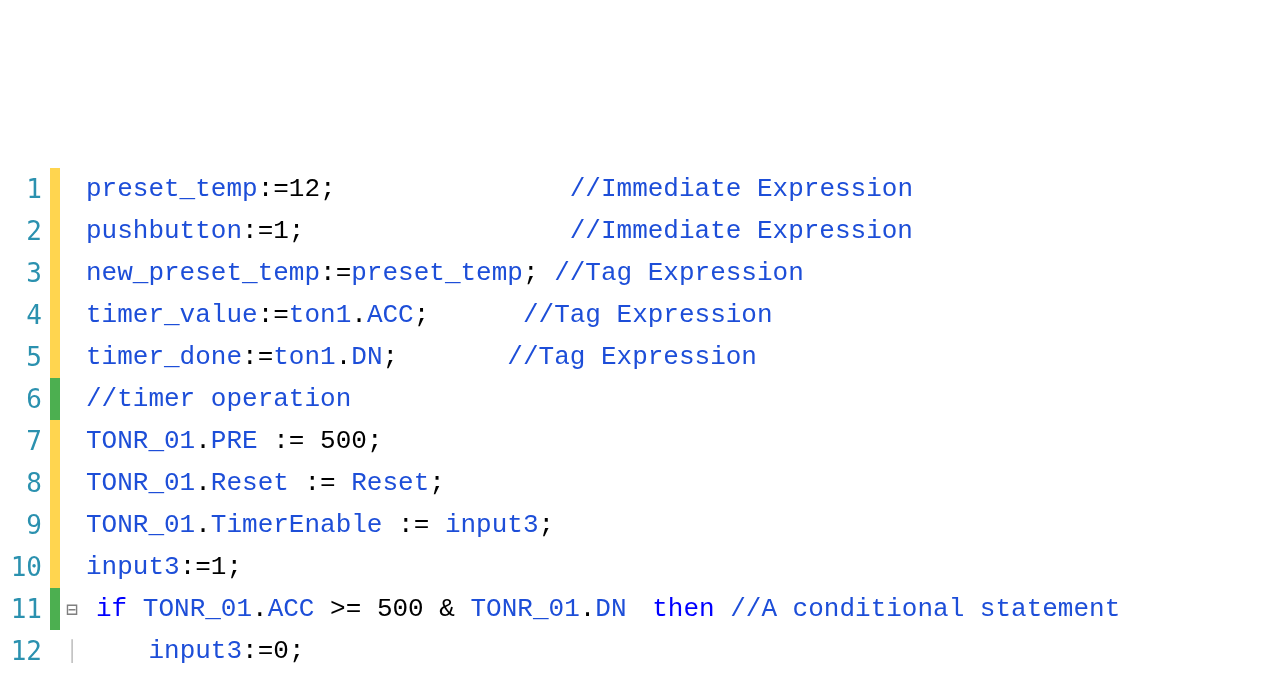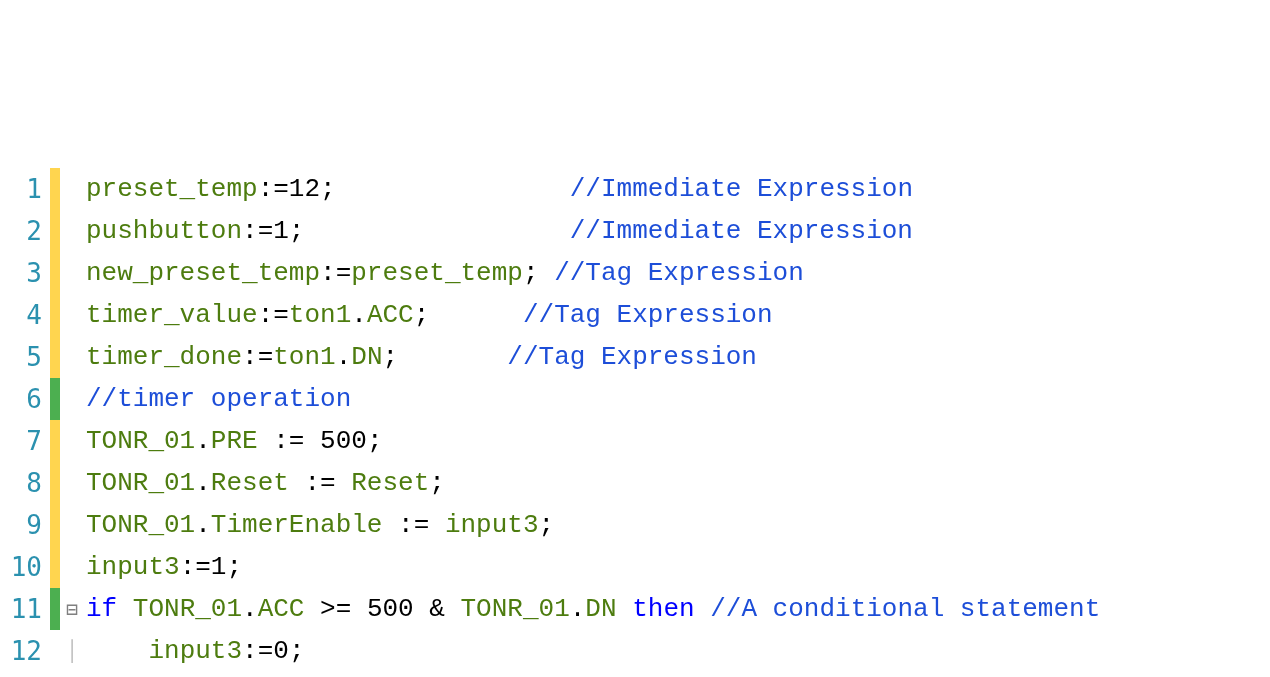--- a/index.html
+++ b/index.html
@@ -42,24 +42,24 @@
     font-family: Consolas, monospace;
     color: #808080;
     user-select: none;
     font-size: 20px;
     line-height: 42px;
   }
   .code {
     font-family: Consolas, "Courier New", monospace;
     padding-left: 2px;
   }
-  .tk-var    { color: #4d7c0f; }  
+  .tk-var    { color: #1d4ed8; }  
   .tk-op     { color: #000000; }  
   .tk-num    { color: #000000; }
-  .tk-kw     { color: #0000FF; }  
+  .tk-kw     { color: #0000FF; margin-left: 10px; }  
   .tk-cmt    { color: #1d4ed8; }  
   .tk-plain  { color: #000000; }
 </style>
 </head>
 <body>
 
 
 
 <div class="editor" id="editor"><div class="line"><div class="gutter-num">1</div><div class="marker m-yellow"></div><div class="fold"></div><div class="code"><span class="tk-var">preset_temp</span><span class="tk-op">:=</span><span class="tk-num">12</span><span class="tk-op">;</span><span class="tk-plain">               </span><span class="tk-cmt">//Immediate Expression</span></div></div><div class="line"><div class="gutter-num">2</div><div class="marker m-yellow"></div><div class="fold"></div><div class="code"><span class="tk-var">pushbutton</span><span class="tk-op">:=</span><span class="tk-num">1</span><span class="tk-op">;</span><span class="tk-plain">                 </span><span class="tk-cmt">//Immediate Expression</span></div></div><div class="line"><div class="gutter-num">3</div><div class="marker m-yellow"></div><div class="fold"></div><div class="code"><span class="tk-var">new_preset_temp</span><span class="tk-op">:=</span><span class="tk-var">preset_temp</span><span class="tk-op">;</span><span class="tk-plain"> </span><span class="tk-cmt">//Tag Expression</span></div></div><div class="line"><div class="gutter-num">4</div><div class="marker m-yellow"></div><div class="fold"></div><div class="code"><span class="tk-var">timer_value</span><span class="tk-op">:=</span><span class="tk-var">ton1</span><span class="tk-op">.</span><span class="tk-var">ACC</span><span class="tk-op">;</span><span class="tk-plain">      </span><span class="tk-cmt">//Tag Expression</span></div></div><div class="line"><div class="gutter-num">5</div><div class="marker m-yellow"></div><div class="fold"></div><div class="code"><span class="tk-var">timer_done</span><span class="tk-op">:=</span><span class="tk-var">ton1</span><span class="tk-op">.</span><span class="tk-var">DN</span><span class="tk-op">;</span><span class="tk-plain">       </span><span class="tk-cmt">//Tag Expression</span></div></div><div class="line"><div class="gutter-num">6</div><div class="marker m-green"></div><div class="fold"></div><div class="code"><span class="tk-cmt">//timer operation</span></div></div><div class="line"><div class="gutter-num">7</div><div class="marker m-yellow"></div><div class="fold"></div><div class="code"><span class="tk-var">TONR_01</span><span class="tk-op">.</span><span class="tk-var">PRE</span><span class="tk-op"> := </span><span class="tk-num">500</span><span class="tk-op">;</span></div></div><div class="line"><div class="gutter-num">8</div><div class="marker m-yellow"></div><div class="fold"></div><div class="code"><span class="tk-var">TONR_01</span><span class="tk-op">.</span><span class="tk-var">Reset</span><span class="tk-op"> := </span><span class="tk-var">Reset</span><span class="tk-op">;</span></div></div><div class="line"><div class="gutter-num">9</div><div class="marker m-yellow"></div><div class="fold"></div><div class="code"><span class="tk-var">TONR_01</span><span class="tk-op">.</span><span class="tk-var">TimerEnable</span><span class="tk-op"> := </span><span class="tk-var">input3</span><span class="tk-op">;</span></div></div><div class="line"><div class="gutter-num">10</div><div class="marker m-yellow"></div><div class="fold"></div><div class="code"><span class="tk-var">input3</span><span class="tk-op">:=</span><span class="tk-num">1</span><span class="tk-op">;</span></div></div><div class="line"><div class="gutter-num">11</div><div class="marker m-green"></div><div class="fold">⊟</div><div class="code"><span class="tk-kw">if</span><span class="tk-plain"> </span><span class="tk-var">TONR_01</span><span class="tk-op">.</span><span class="tk-var">ACC</span><span class="tk-op"> &gt;= </span><span class="tk-num">500</span><span class="tk-op"> &amp; </span><span class="tk-var">TONR_01</span><span class="tk-op">.</span><span class="tk-var">DN</span><span class="tk-plain"> </span><span class="tk-kw">then</span><span class="tk-plain"> </span><span class="tk-cmt">//A conditional statement</span></div></div><div class="line"><div class="gutter-num">12</div><div class="marker m-none"></div><div class="fold"><span style="color:#c0c0c0">│</span></div><div class="code"><span class="tk-plain">    </span><span class="tk-var">input3</span><span class="tk-op">:=</span><span class="tk-num">0</span><span class="tk-op">;</span></div></div><div class="line"><div class="gutter-num">13</div><div class="marker m-none"></div><div class="fold"></div><div class="code"></div></div></div>
 

